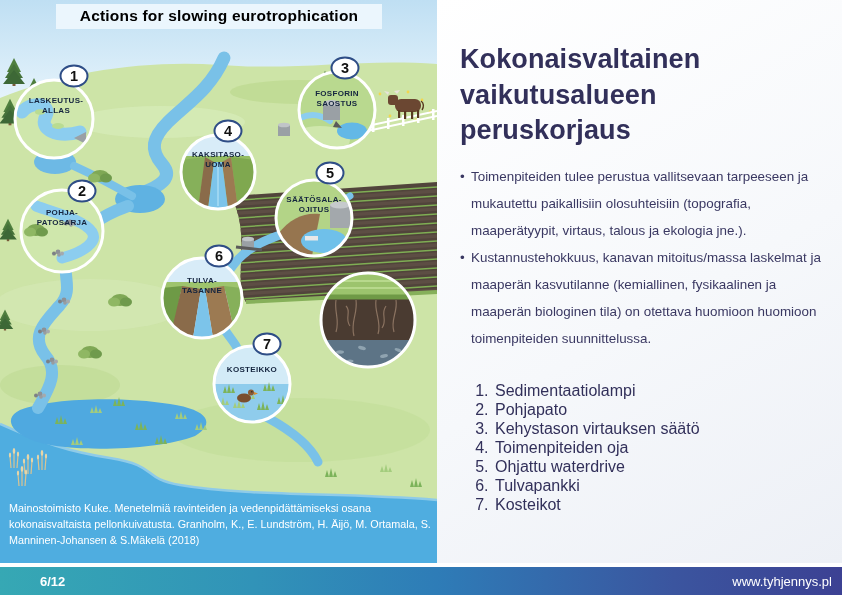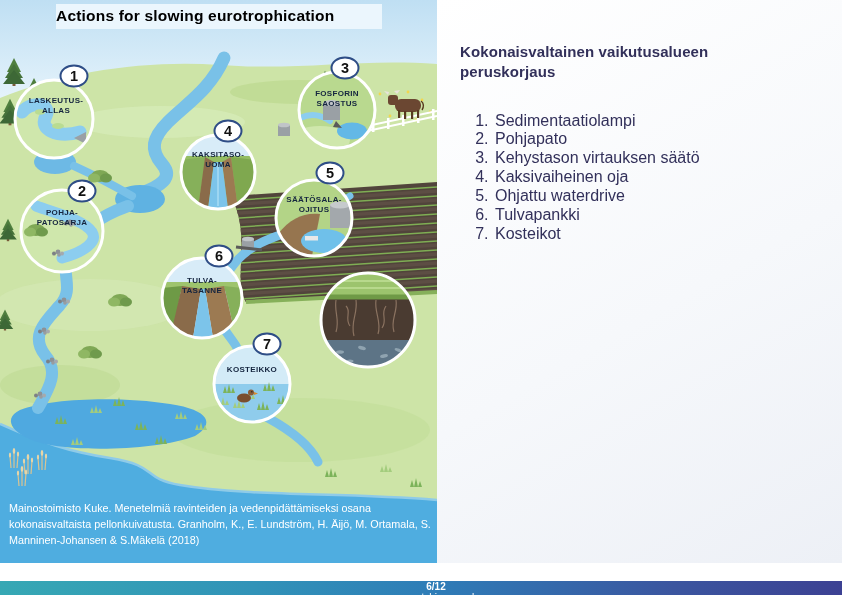--- a/index.html
+++ b/index.html
@@ -4,42 +4,42 @@
 <style>
   html,body { margin:0; padding:0; }
   body { font-family:"Liberation Sans", sans-serif; background:#ffffff; }
   .slide { position:relative; width:842px; height:595px; overflow:hidden; background:#ffffff; }
 
   
   .illustration { position:absolute; left:0; top:0; width:437px; height:563px; }
   .illustration svg { position:absolute; left:0; top:0; }
   .title-box { position:absolute; left:56px; top:4px; width:326px; padding:3px 0 4px 0;
                background:rgba(238,247,253,.93); color:#000; font-weight:bold;
-               font-size:15.5px; text-align:left; letter-spacing:.2px; }
+               font-size:15.5px; text-align:center; letter-spacing:.2px; }
   .attribution { position:absolute; left:9px; top:500px; width:424px; color:#ffffff;
                  font-size:10.8px; line-height:1.5; }
 
   
   .content { position:absolute; left:437px; top:0; width:405px; height:563px;
              background:linear-gradient(150deg,#ffffff 0%,#f6f8fb 55%,#edf0f6 100%); }
-  .page-title { margin:42px 28px 0 23px; width:345px; font-size:15px; line-height:1.32;
+  .page-title { margin:42px 28px 0 23px; width:345px; font-size:27px; line-height:1.32;
                 color:#32305a; font-weight:bold; letter-spacing:.1px; }
   .bullets { margin:14px 0 0 23px; padding:0; list-style:none; width:372px;
              color:#3a3862; font-size:13.4px; line-height:2.02; }
   .bullets li { position:relative; padding-left:11px; }
   .bullets li::before { content:"\2022"; position:absolute; left:0; top:0; }
   .legend { margin:30px 0 0 0; padding-left:56px; width:330px; color:#32305a;
             font-size:16px; line-height:1.18; }
   .legend li { padding-left:2px; }
 
   
-  .footer { position:absolute; left:0; bottom:0; width:842px; height:14px; box-sizing:border-box;
+  .footer { position:absolute; left:0; bottom:0; width:842px; height:28px; box-sizing:border-box;
             display:flex; justify-content:space-between; align-items:center;
-            padding:0 10px 0 40px; color:#fff; font-size:10px;
-            background:linear-gradient(90deg,#36a8b4 0%,#3193b8 30%,#2e7cb7 52%,#3b559f 80%,#3c4193 100%);flex-direction:column; }
+            padding:0 10px 0 40px; color:#fff; font-size:13px;
+            background:linear-gradient(90deg,#36a8b4 0%,#3193b8 30%,#2e7cb7 52%,#3b559f 80%,#3c4193 100%); }
   .footer .page { font-weight:bold; }
   .footer .url { font-weight:normal; cursor:pointer; }
 
   
   .marker-label { font-family:"Liberation Sans",sans-serif; font-size:8px; font-weight:bold;
                   fill:#15253f; letter-spacing:.3px; text-anchor:middle; }
   .badge-num { font-family:"Liberation Sans",sans-serif; font-size:14.5px; font-weight:bold;
                fill:#111; text-anchor:middle; }
 </style>
 </head>
@@ -427,26 +427,28 @@
       </g>
     </svg>
 
     <div class="title-box">Actions for slowing eurotrophication</div>
     <div class="attribution">Mainostoimisto Kuke. Menetelmiä ravinteiden ja vedenpidättämiseksi osana kokonaisvaltaista pellonkuivatusta. Granholm, K., E. Lundström, H. Äijö, M. Ortamala, S. Manninen-Johansen &amp; S.Mäkelä (2018)</div>
   </div>
 
   <div class="content">
     <h1 class="page-title">Kokonaisvaltainen vaikutusalueen peruskorjaus</h1>
     <ul class="bullets">
+      <li>Toimenpiteiden tulee perustua vallitsevaan tarpeeseen ja mukautettu paikallisiin olosuhteisiin (topografia, maaperätyypit, virtaus, talous ja ekologia jne.).</li>
+      <li>Kustannustehokkuus, kanavan mitoitus/massa laskelmat ja maaperän kasvutilanne (kemiallinen, fysikaalinen ja maaperän biologinen tila) on otettava huomioon huomioon toimenpiteiden suunnittelussa.</li>
     </ul>
     <ol class="legend">
       <li>Sedimentaatiolampi</li>
       <li>Pohjapato</li>
       <li>Kehystason virtauksen säätö</li>
-      <li>Kaksivaiheinen oja</li>
+      <li>Toimenpiteiden oja</li>
       <li>Ohjattu waterdrive</li>
       <li>Tulvapankki</li>
       <li>Kosteikot</li>
     </ol>
   </div>
 
   <div class="footer">
     <span class="page">6/12</span>
     <span class="url">www.tyhjennys.pl</span>
   </div>

